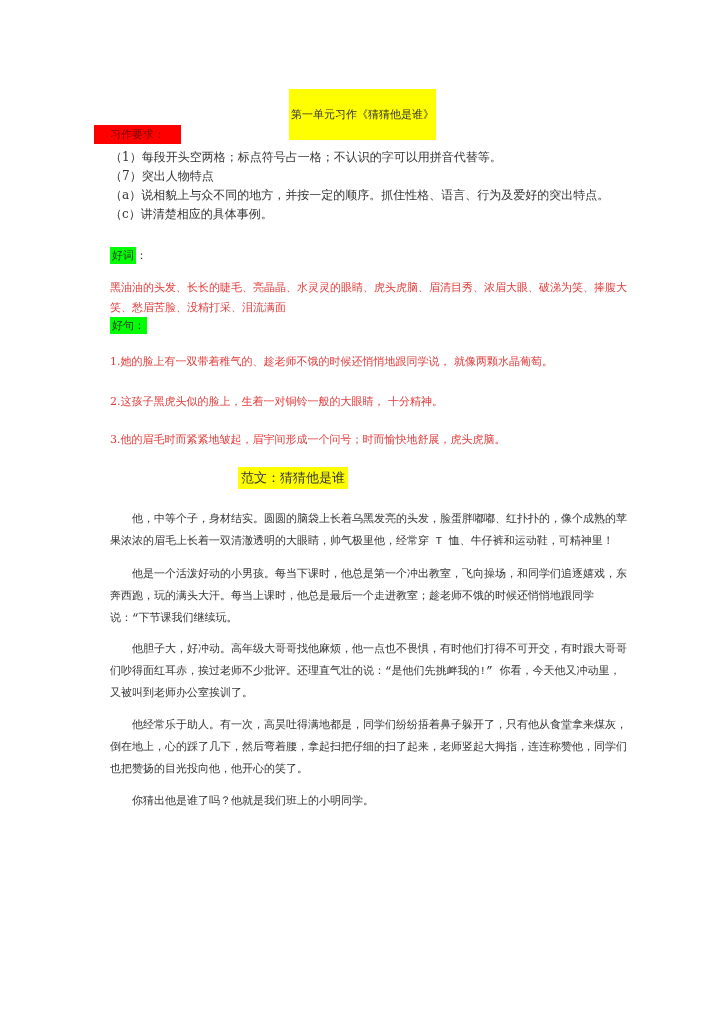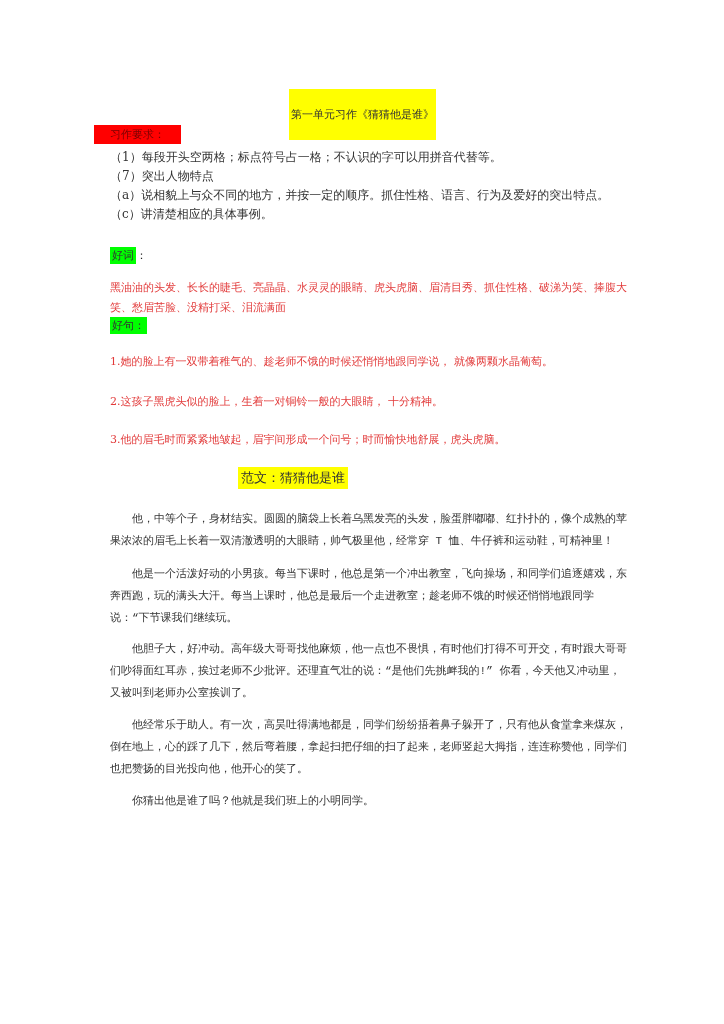--- a/index.html
+++ b/index.html
@@ -24,21 +24,21 @@
 
 <div class="abs req-label">习作要求：</div>
 <div class="abs req-item" style="top:149px">（1）每段开头空两格；标点符号占一格；不认识的字可以用拼音代替等。</div>
 <div class="abs req-item" style="top:168px">（7）突出人物特点</div>
 <div class="abs req-item" style="top:187px">（a）说相貌上与众不同的地方，并按一定的顺序。抓住性格、语言、行为及爱好的突出特点。</div>
 <div class="abs req-item" style="top:206px">（c）讲清楚相应的具体事例。</div>
 
 <div class="abs" style="left:110px; top:240px; font-size:11px;margin-top:8px;">
   <span class="green-label">好词</span><span>：</span>
 </div>
-<div class="abs red words">黑油油的头发、长长的睫毛、亮晶晶、水灵灵的眼睛、虎头虎脑、眉清目秀、抓住性格、破涕为笑、捧腹大笑、愁眉苦脸、没精打采、泪流满面</div>
+<div class="abs red words">黑油油的头发、长长的睫毛、亮晶晶、水灵灵的眼睛、虎头虎脑、眉清目秀、浓眉大眼、破涕为笑、捧腹大笑、愁眉苦脸、没精打采、泪流满面</div>
 
 <div class="abs" style="left:110px; top:318px; font-size:11px;">
   <span class="green-label">好句：</span>
 </div>
 
 <div class="abs sentence red" style="top:354px">
   <span class="num">1</span><span>.她的脸上有一双带着稚气的、趁老师不饿的时候还悄悄地跟同学说， 就像两颗水晶葡萄。</span>
 </div>
 <div class="abs sentence red" style="top:394px">
   <span class="num">2</span><span>.这孩子黑虎头似的脸上，生着一对铜铃一般的大眼睛， 十分精神。</span>

